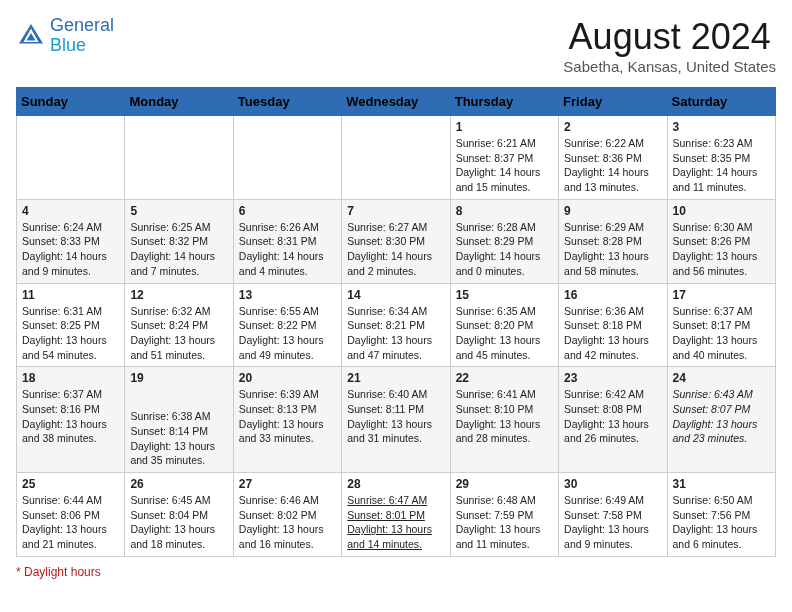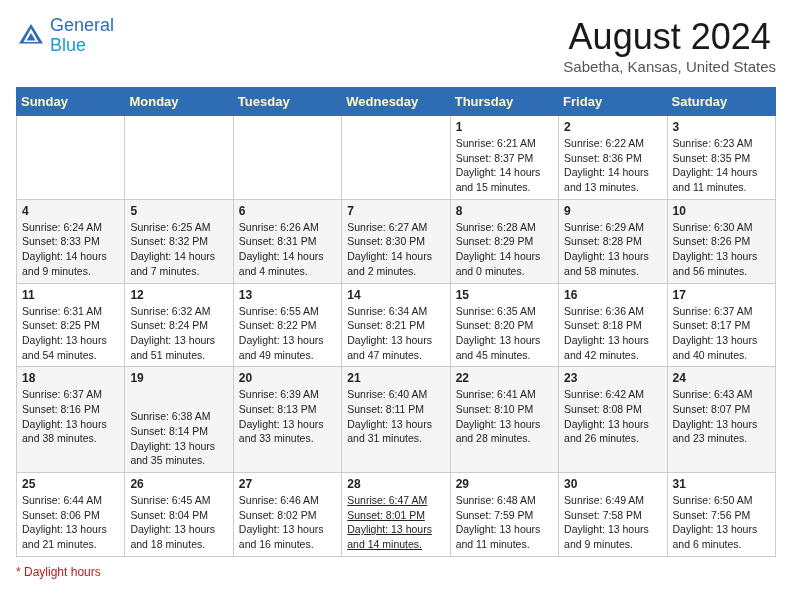--- a/index.html
+++ b/index.html
@@ -46,21 +46,21 @@
       font-size: 15px;
       color: #555;
     }
     table {
       width: 100%;
       border-collapse: collapse;
       table-layout: fixed;
     }
     thead tr th {
       background-color: #2e6db4;
-      color: #fef9c3;
+      color: #000000;
       font-size: 13px;
       font-weight: bold;
       padding: 6px 4px;
       text-align: left;
       border: 1px solid #2e6db4;
     }
     tbody tr td {
       border: 1px solid #ccc;
       vertical-align: top;
       padding: 4px 5px;
@@ -293,21 +293,21 @@
         </td>
         <td>
           <span class="day-number">23</span>
           <div class="day-info" style="white-space: pre-line;">Sunrise: 6:42 AM
 Sunset: 8:08 PM
 Daylight: 13 hours
 and 26 minutes.</div>
         </td>
         <td>
           <span class="day-number">24</span>
-          <div class="day-info" style="white-space: pre-line;">Sunrise: 6:43 AM
+          <div class="day-info" style="white-space: pre-line; font-style: italic;">Sunrise: 6:43 AM
 Sunset: 8:07 PM
 Daylight: 13 hours
 and 23 minutes.</div>
         </td>
       </tr>
       <tr>
         <td>
           <span class="day-number">25</span>
           <div class="day-info" style="white-space: pre-line;">Sunrise: 6:44 AM
 Sunset: 8:06 PM

